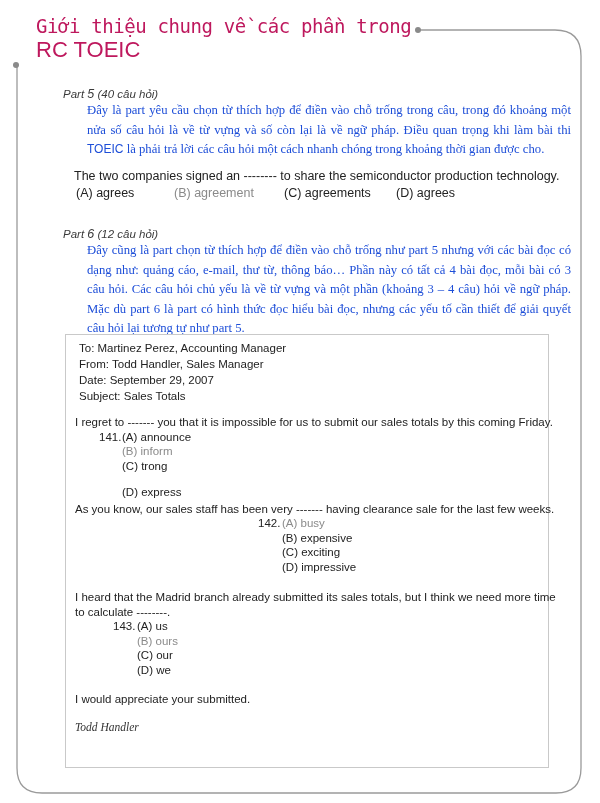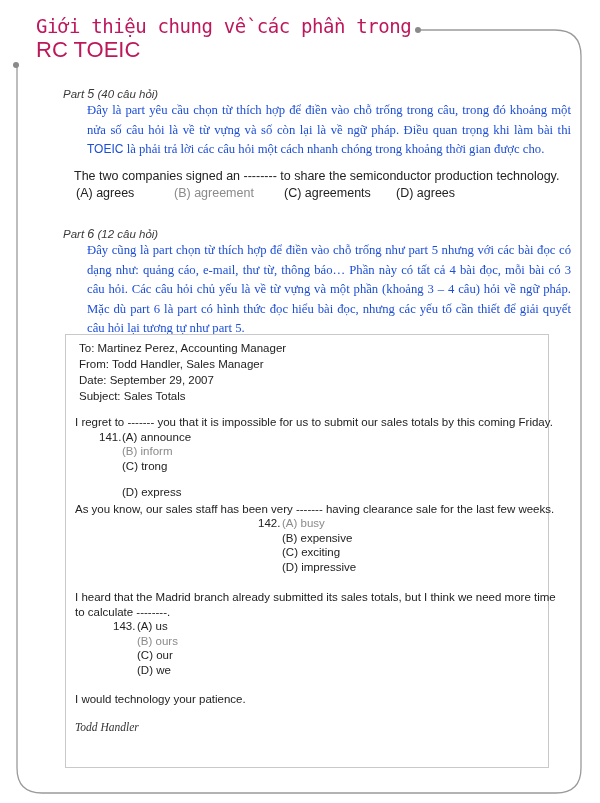--- a/index.html
+++ b/index.html
@@ -76,15 +76,15 @@
   <div class="ln" style="left:216px; top:226px;">(D) impressive</div>
 
   <div class="ln" style="left:9px; top:256px;">I heard that the Madrid branch already submitted its sales totals, but I think we need more time</div>
   <div class="ln" style="left:9px; top:271px;">to calculate  --------.</div>
   <div class="ln" style="left:47px; top:285px;">143.</div>
   <div class="ln" style="left:71px; top:285px;">(A) us</div>
   <div class="ln dim" style="left:71px; top:300px;">(B) ours</div>
   <div class="ln" style="left:71px; top:314px;">(C) our</div>
   <div class="ln" style="left:71px; top:329px;">(D) we</div>
 
-  <div class="ln" style="left:9px; top:358px;">I would technology your patience.</div>
+  <div class="ln" style="left:9px; top:358px;">I would appreciate your submitted.</div>
   <div class="ln sig" style="left:9px; top:386px;">Todd Handler</div>
 </div>
 
 </body></html>

